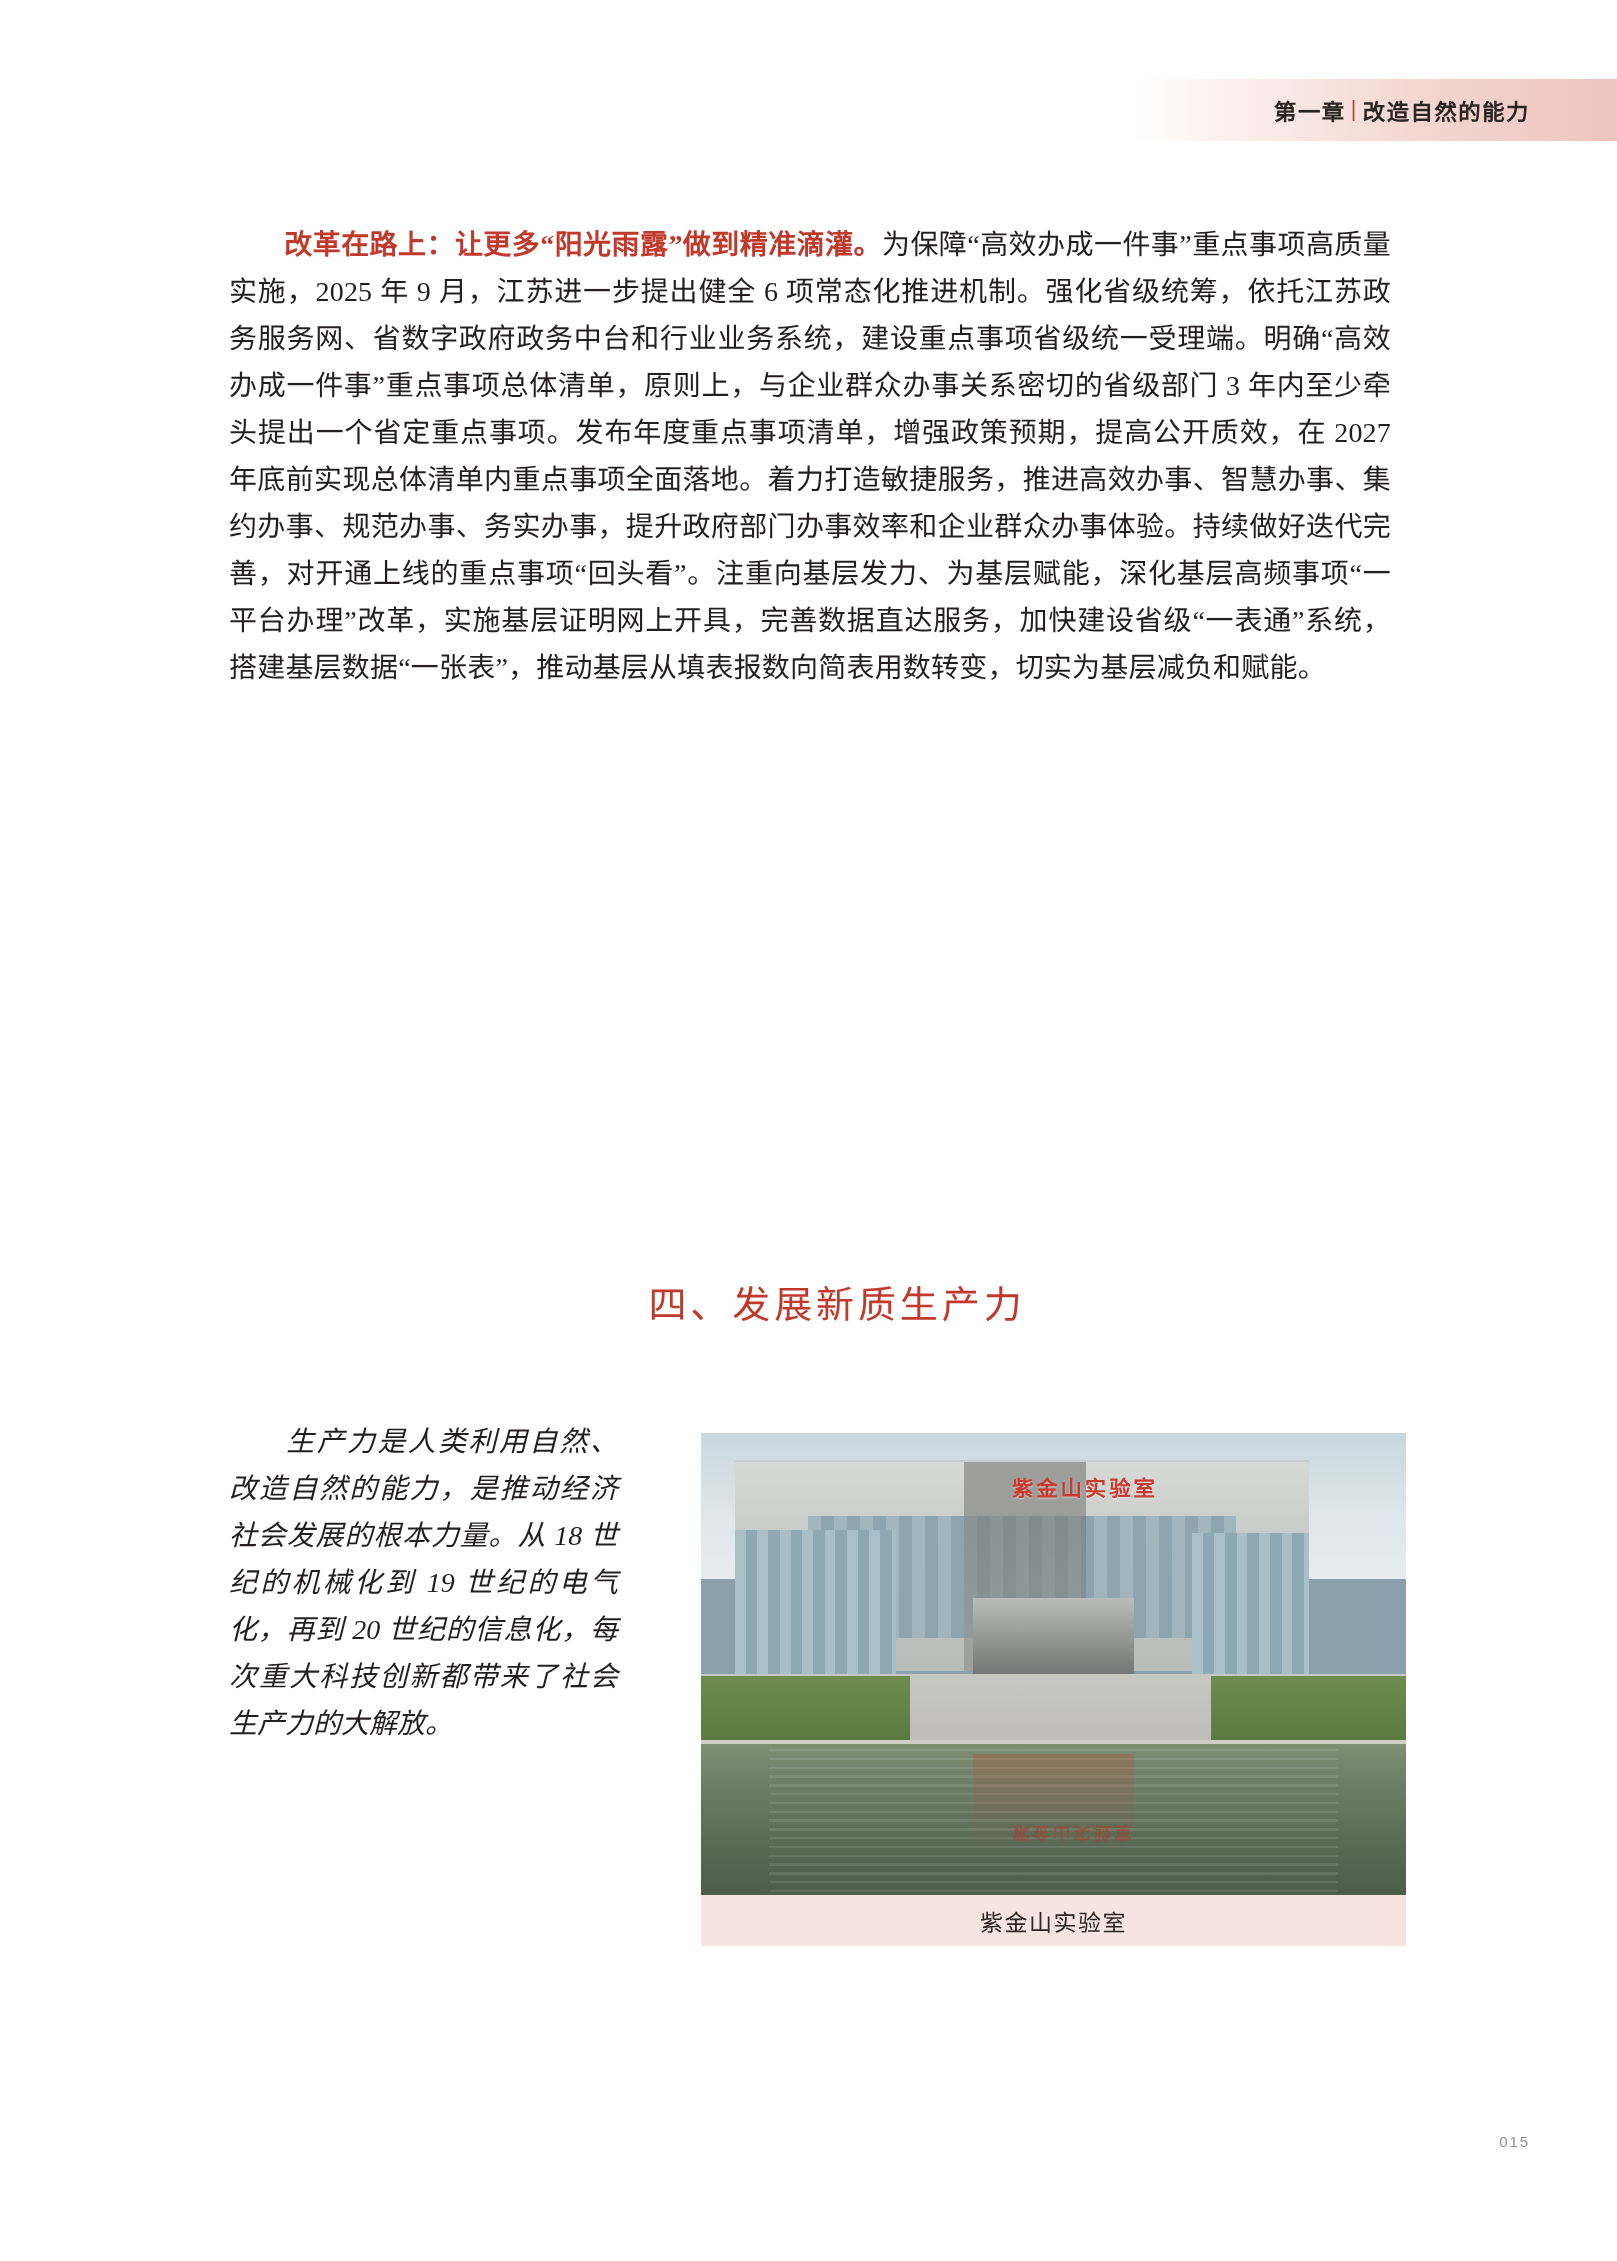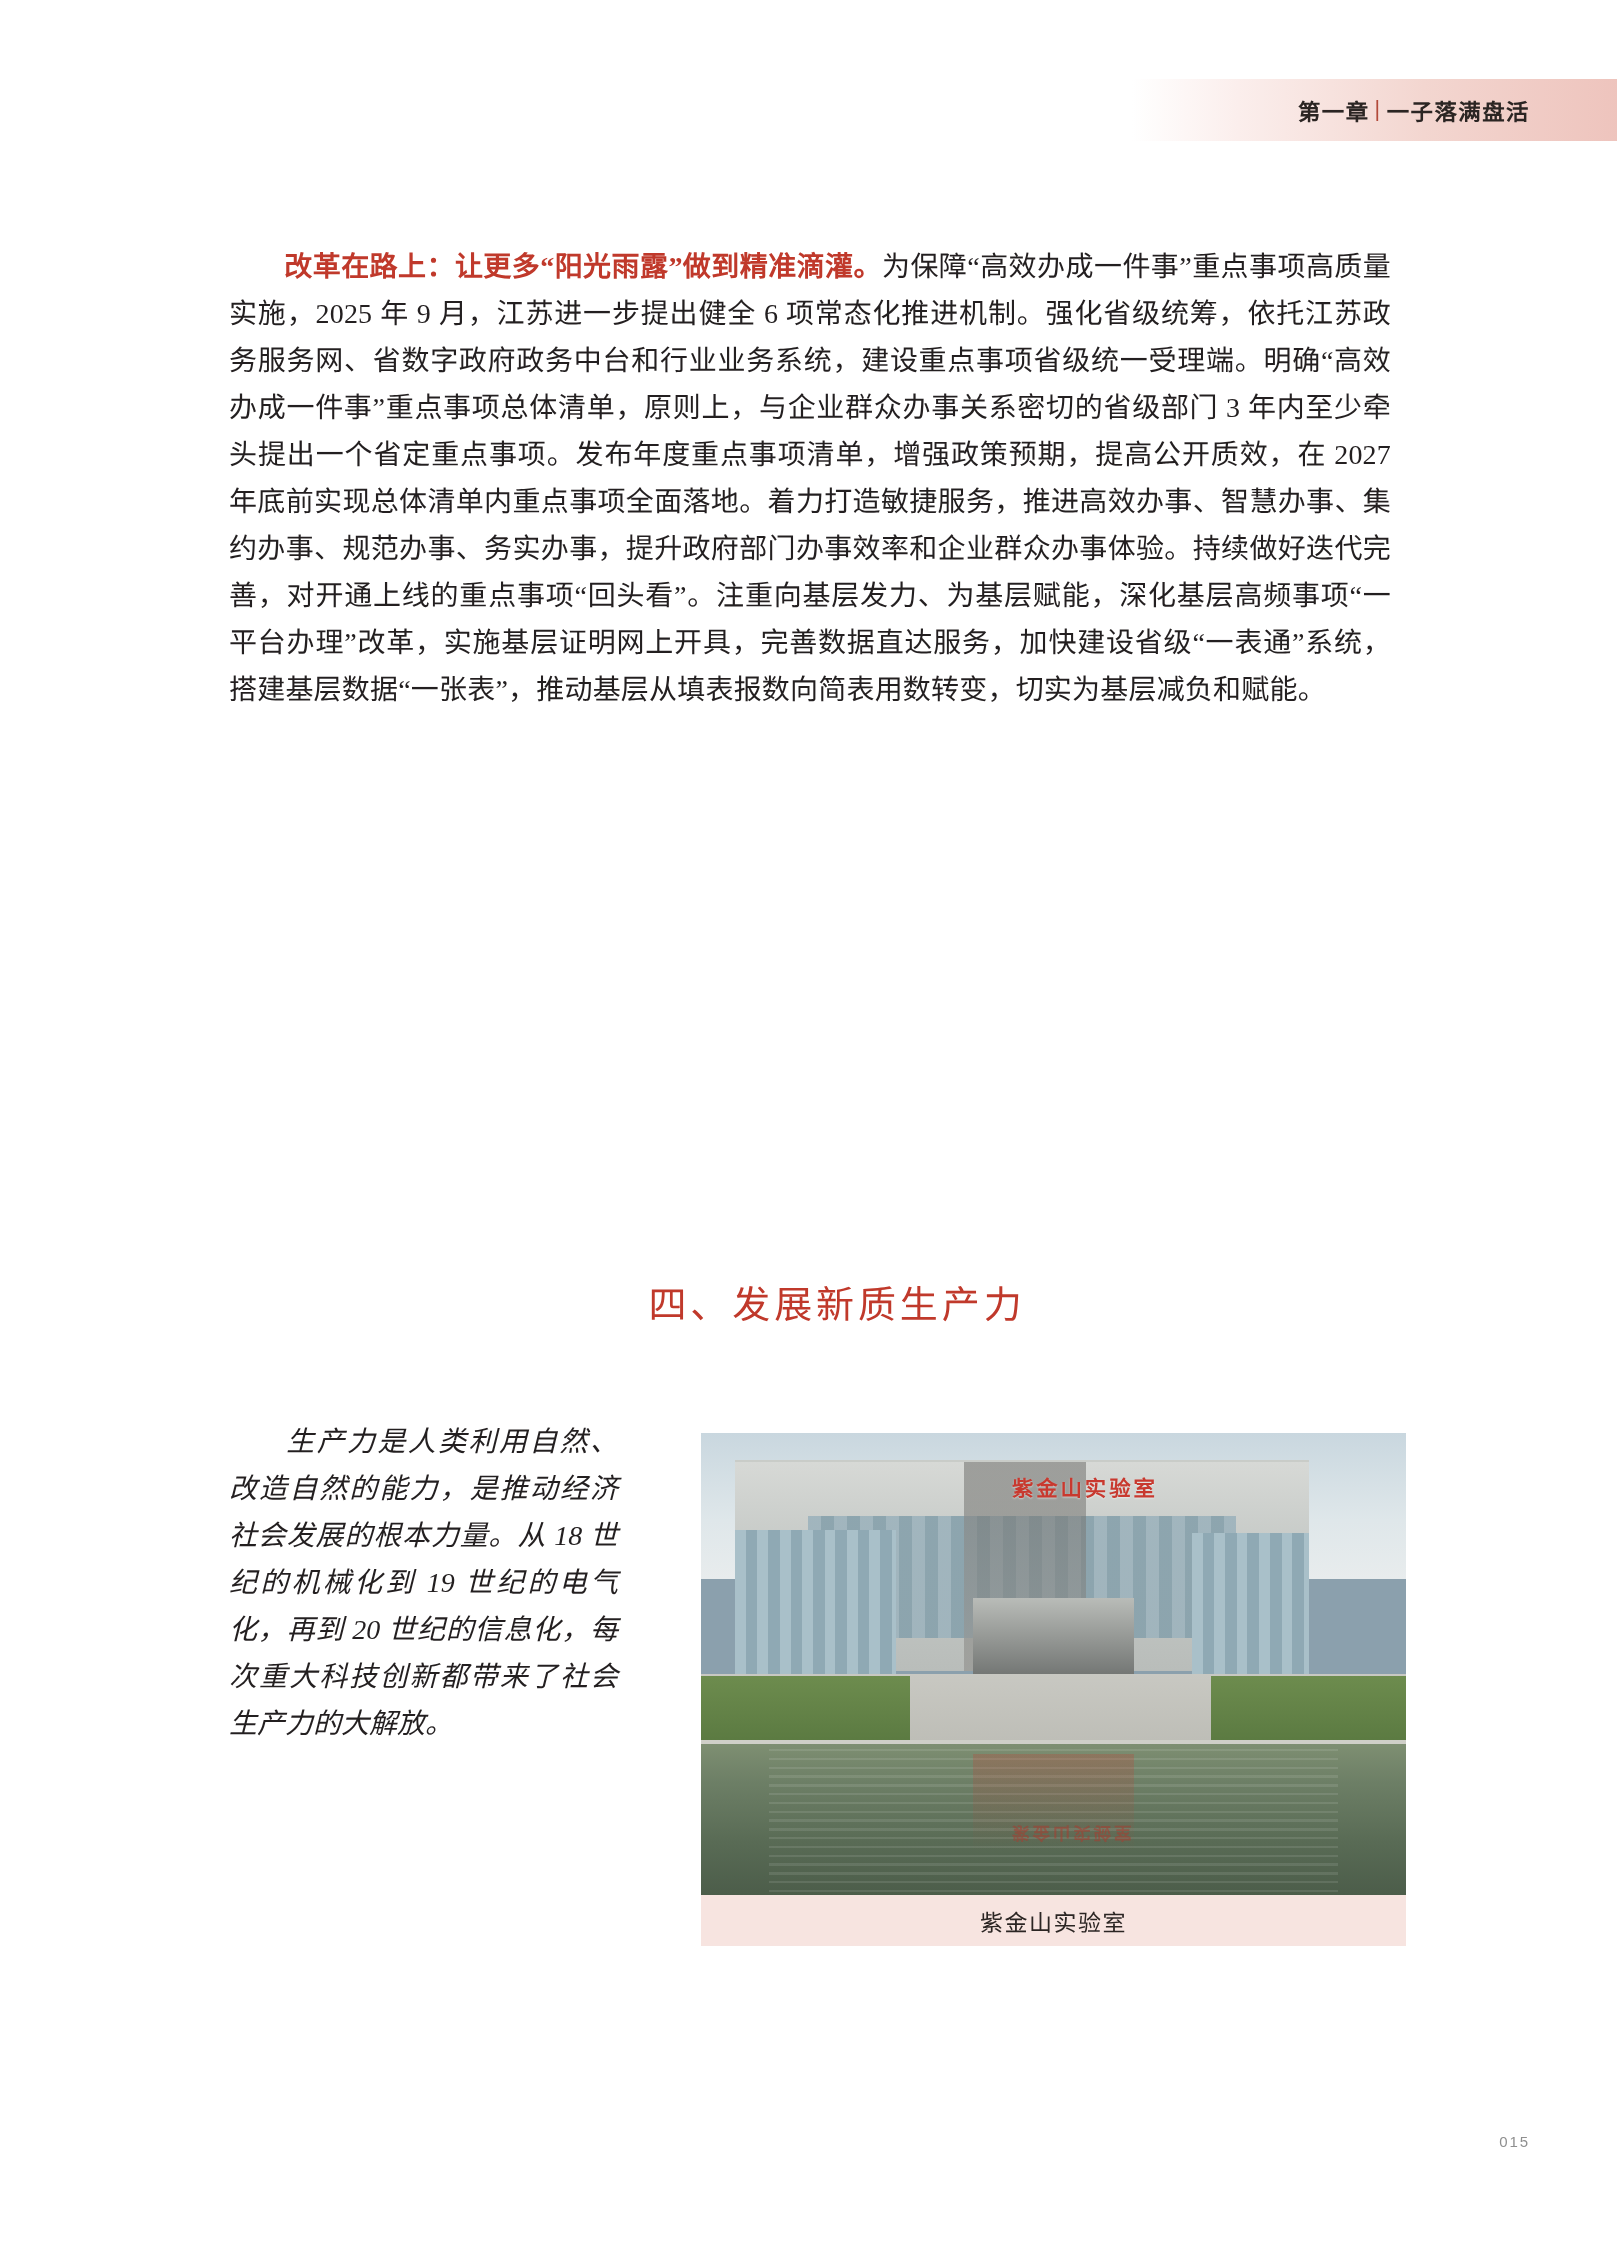--- a/index.html
+++ b/index.html
@@ -46,21 +46,20 @@
     font-size: 21.4px;
     transform: translateY(-1px);
   }
 
   
   .content {
     position: absolute;
     left: 229px;
     top: 221px;
     width: 1162px;
-    margin-top: 22px;
   }
   p.para {
     margin: 0;
     font-size: 28px;
     line-height: 47px;
     text-align: justify;
     text-justify: inter-ideograph;
     text-indent: 0;
     letter-spacing: 0.2px;
   }
@@ -225,21 +224,21 @@
     font-family: "Liberation Sans", "DejaVu Sans", sans-serif;
   }
 </style>
 </head>
 <body>
 
 <div class="page-header">
   <div class="header-inner">
     <span>第一章</span>
     <span class="header-sep">|</span>
-    <span>一子落满盘活</span>
+    <span>改造自然的能力</span>
   </div>
 </div>
 
 <div class="content">
   <p class="para">
     <span class="indent2"></span><span class="lead-in">改革在路上：让更多“阳光雨露”做到精准滴灌。</span><span>为保障“高效办成一件事”重点事项高质量实施，2025 年 9 月，江苏进一步提出健全 6 项常态化推进机制。强化省级统筹，依托江苏政务服务网、省数字政府政务中台和行业业务系统，建设重点事项省级统一受理端。明确“高效办成一件事”重点事项总体清单，原则上，与企业群众办事关系密切的省级部门 3 年内至少牵头提出一个省定重点事项。发布年度重点事项清单，增强政策预期，提高公开质效，在 2027 年底前实现总体清单内重点事项全面落地。着力打造敏捷服务，推进高效办事、智慧办事、集约办事、规范办事、务实办事，提升政府部门办事效率和企业群众办事体验。持续做好迭代完善，对开通上线的重点事项“回头看”。注重向基层发力、为基层赋能，深化基层高频事项“一平台办理”改革，实施基层证明网上开具，完善数据直达服务，加快建设省级“一表通”系统，搭建基层数据“一张表”，推动基层从填表报数向简表用数转变，切实为基层减负和赋能。</span>
   </p>
 </div>
 
 <div class="section-title">四、发展新质生产力</div>

